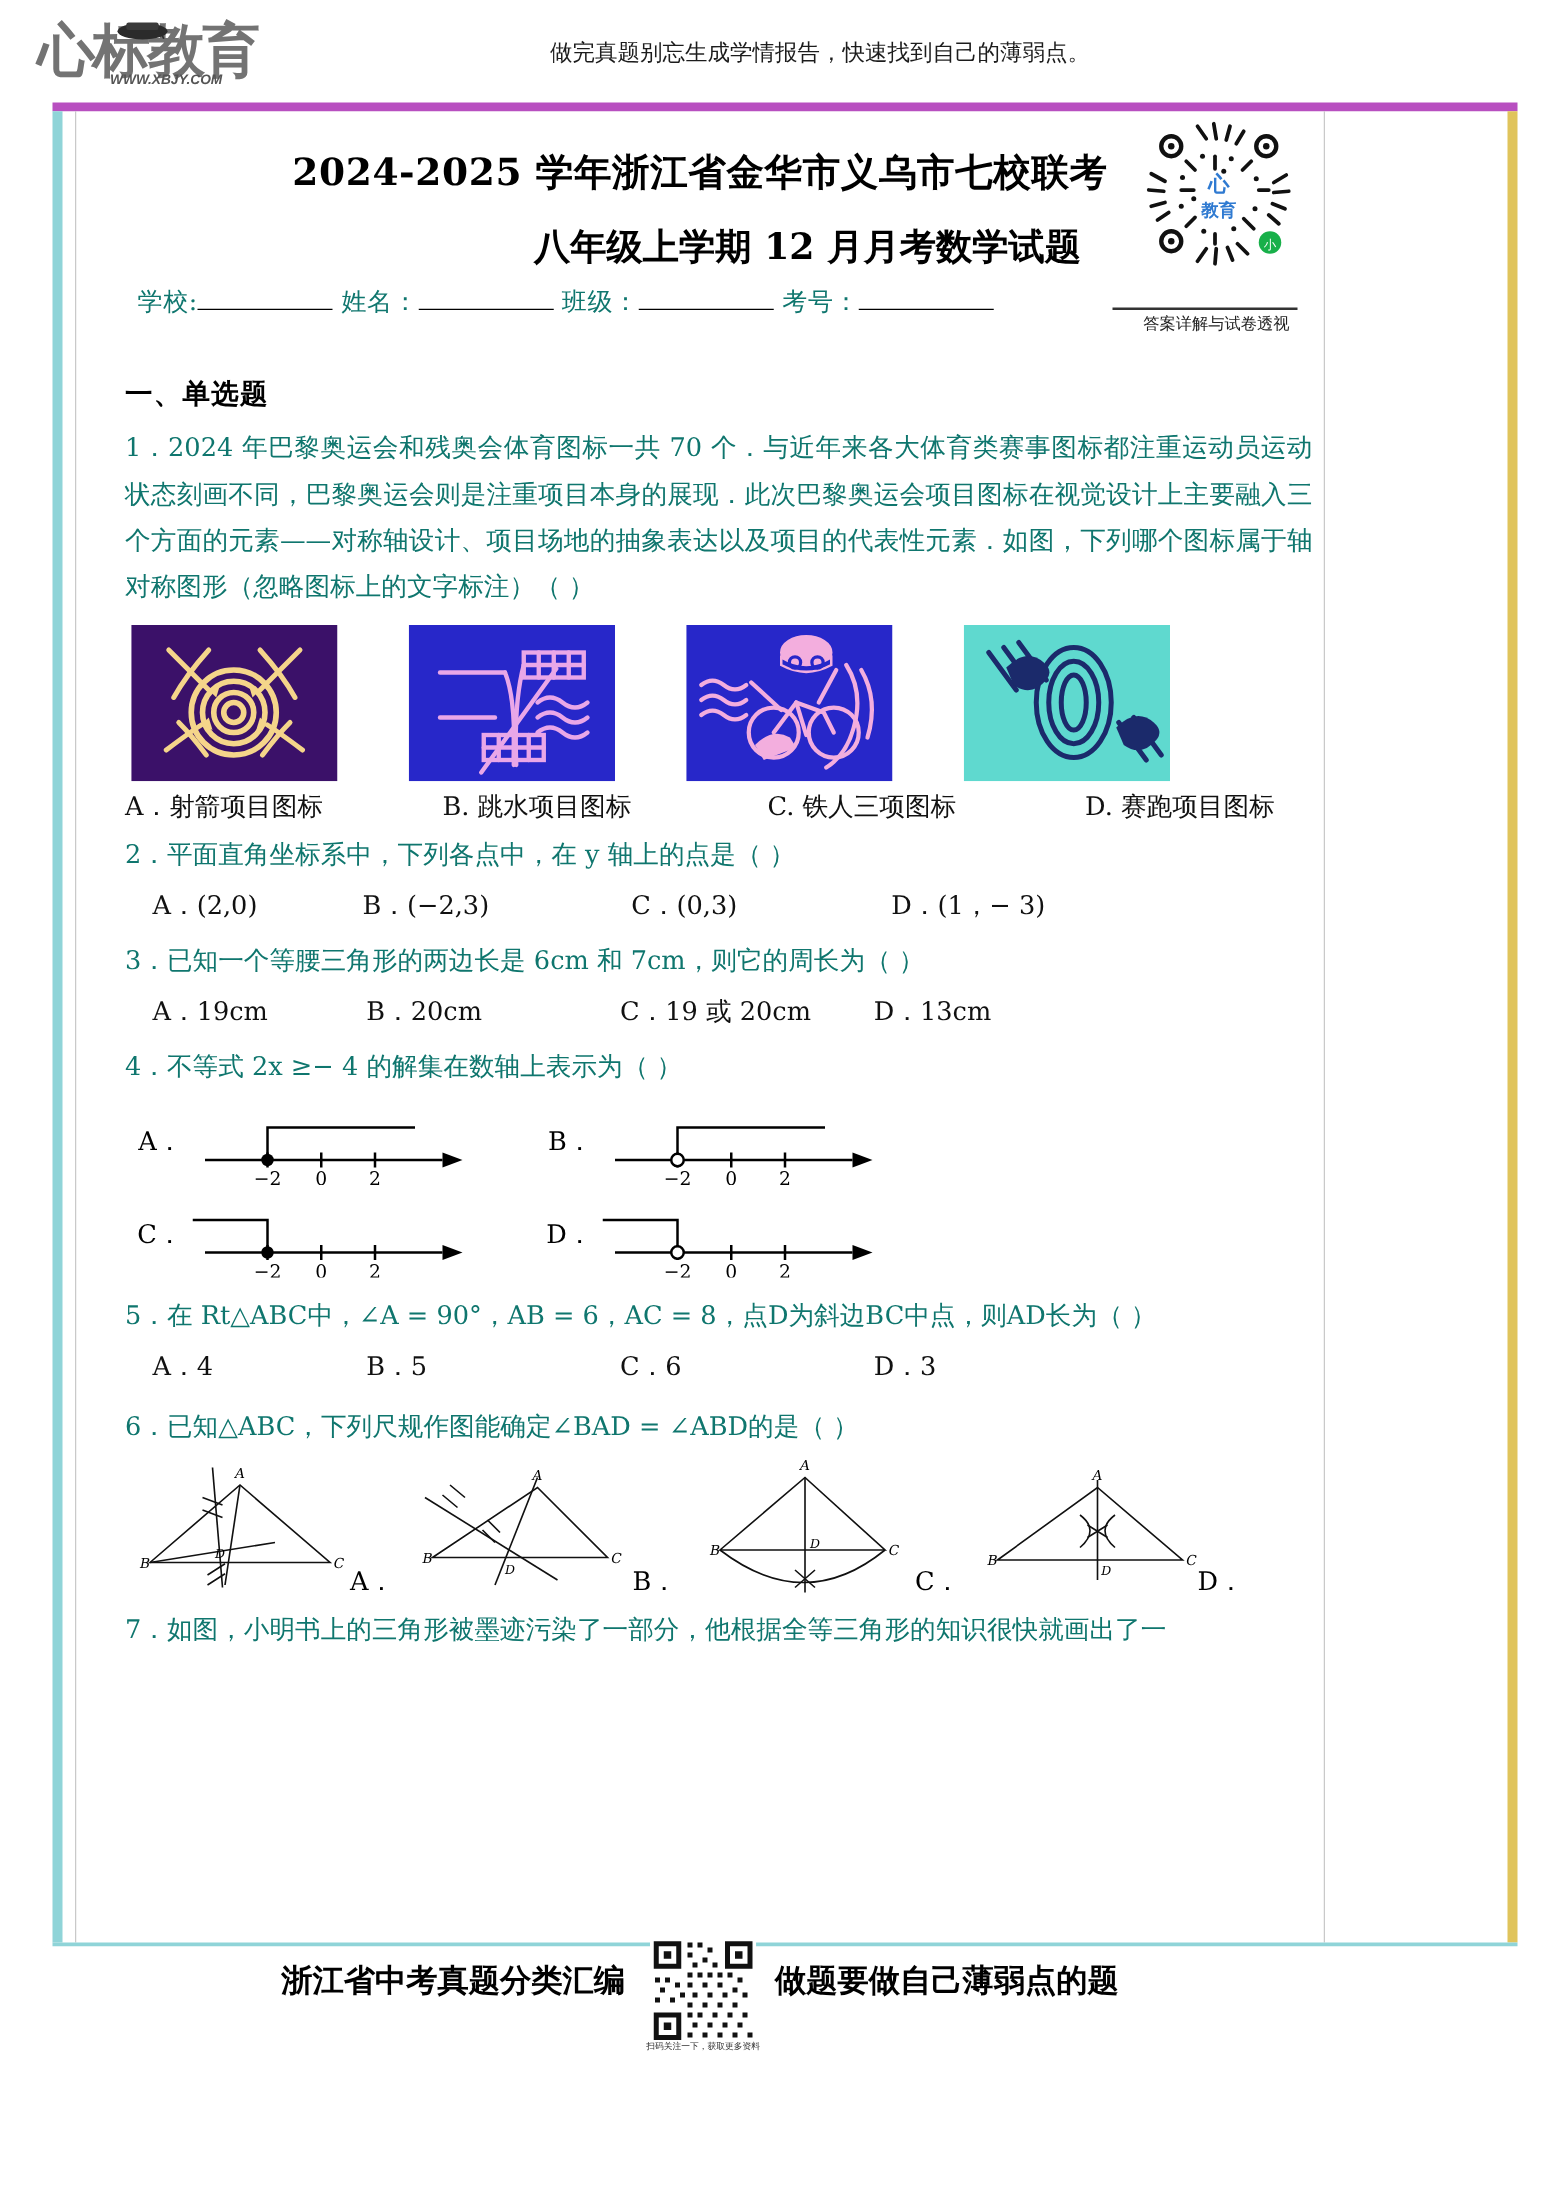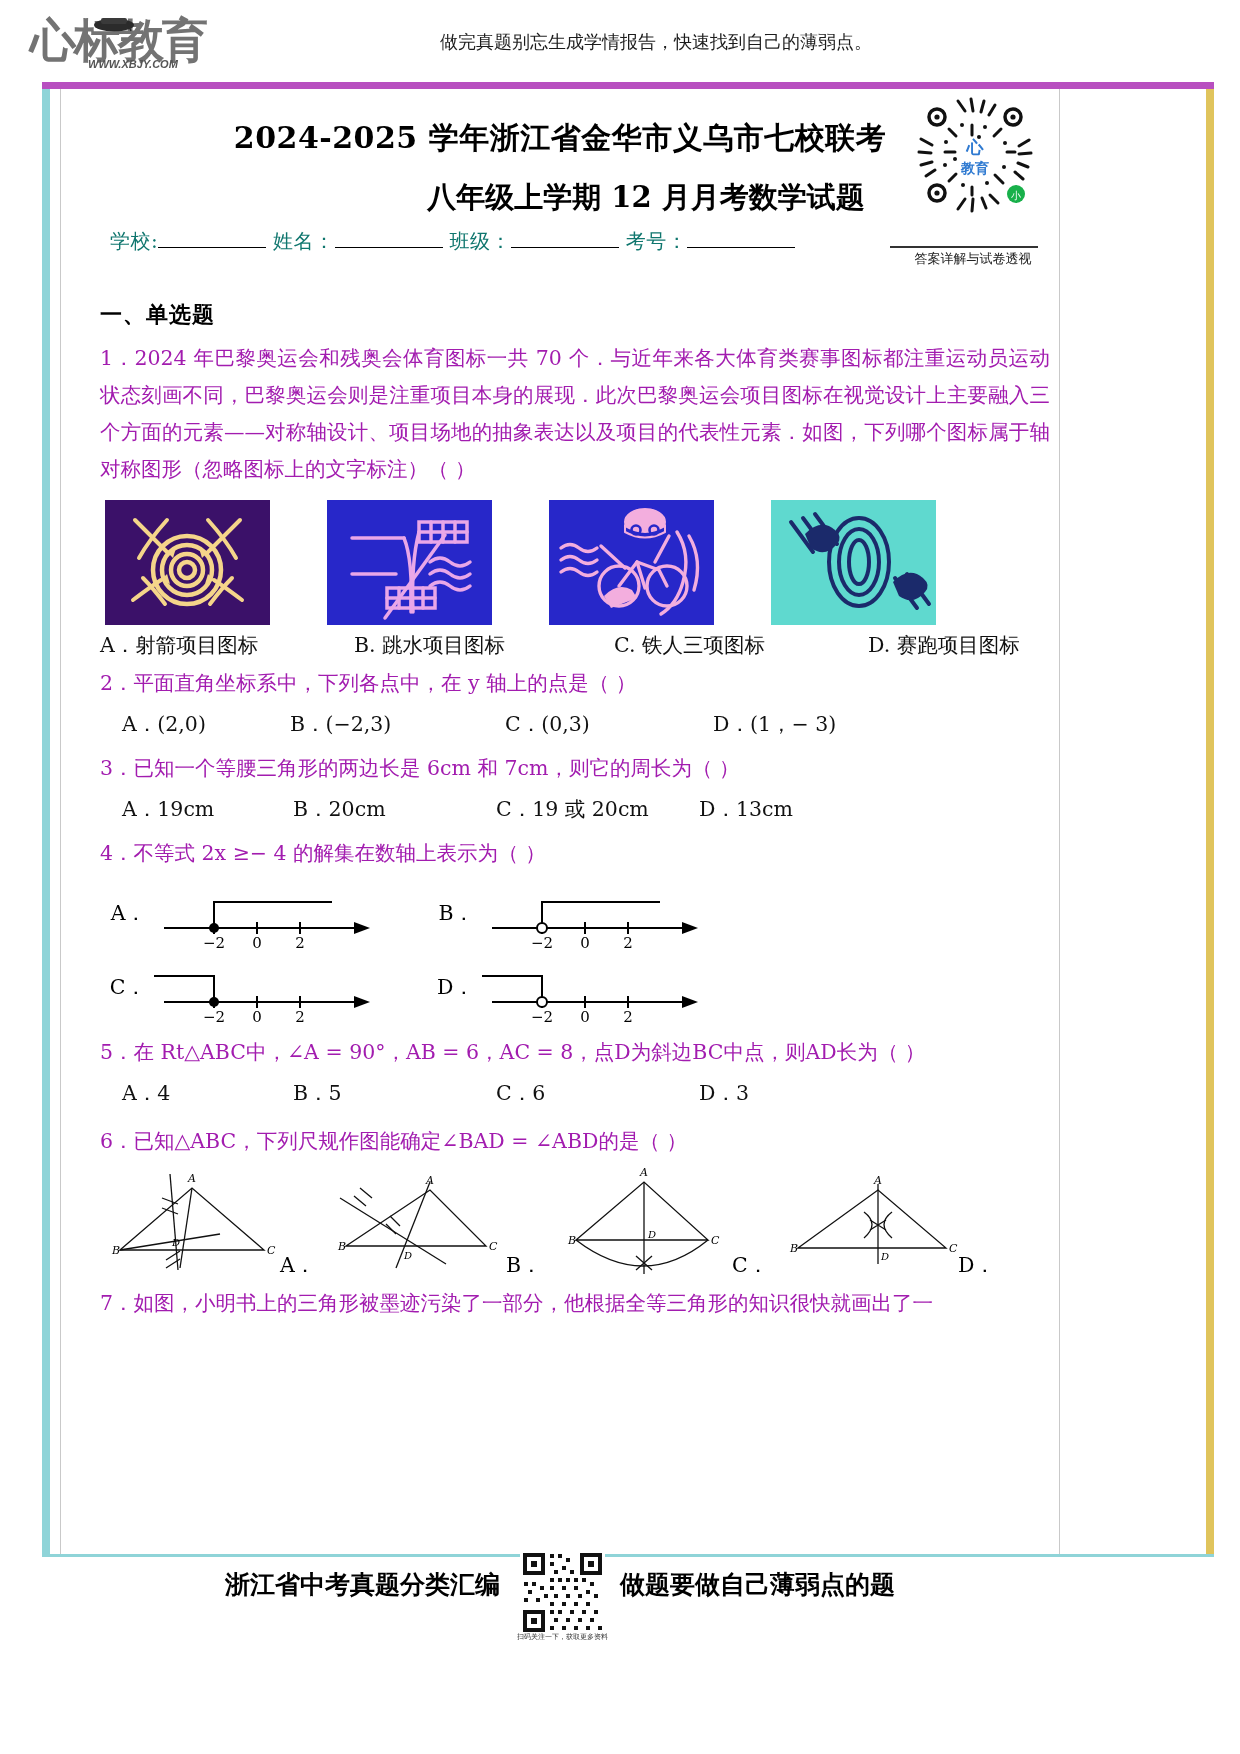--- a/index.html
+++ b/index.html
@@ -63,21 +63,21 @@
     font-size:13px; color:#222; font-family:"DejaVu Serif", serif;
   }
   .qr-underline { position:absolute; left:890px; top:246px; width:148px; height:2px; background:#333; }
 
   
   .content { position:absolute; left:100px; top:300px; width:950px; }
   .sec-head {
     font-size:22px; font-weight:bold; color:#000; margin-bottom:10px;
     font-family:"DejaVu Sans", sans-serif; letter-spacing:1px;
   }
-  .q { font-size:20.5px; line-height:37px; color:#a21caf; font-family:"DejaVu Serif", serif; }
+  .q { font-size:20.5px; line-height:37px; color:#0f766e; font-family:"DejaVu Serif", serif; }
   .q-stem { text-align:justify; }
   .opts { display:flex; font-size:20.5px; line-height:36px; color:#111; margin-top:4px; font-family:"DejaVu Serif", serif; }
   .opts > div { white-space:nowrap; }
 
   
   .pic-row { display:flex; gap:57px; margin:12px 0 6px 5px; }
   .pic { width:165px; height:125px; position:relative; }
   .pic-caps { display:flex; font-size:20.5px; color:#111; margin-bottom:6px; font-family:"DejaVu Serif", serif;gap:36px; }
 
   

